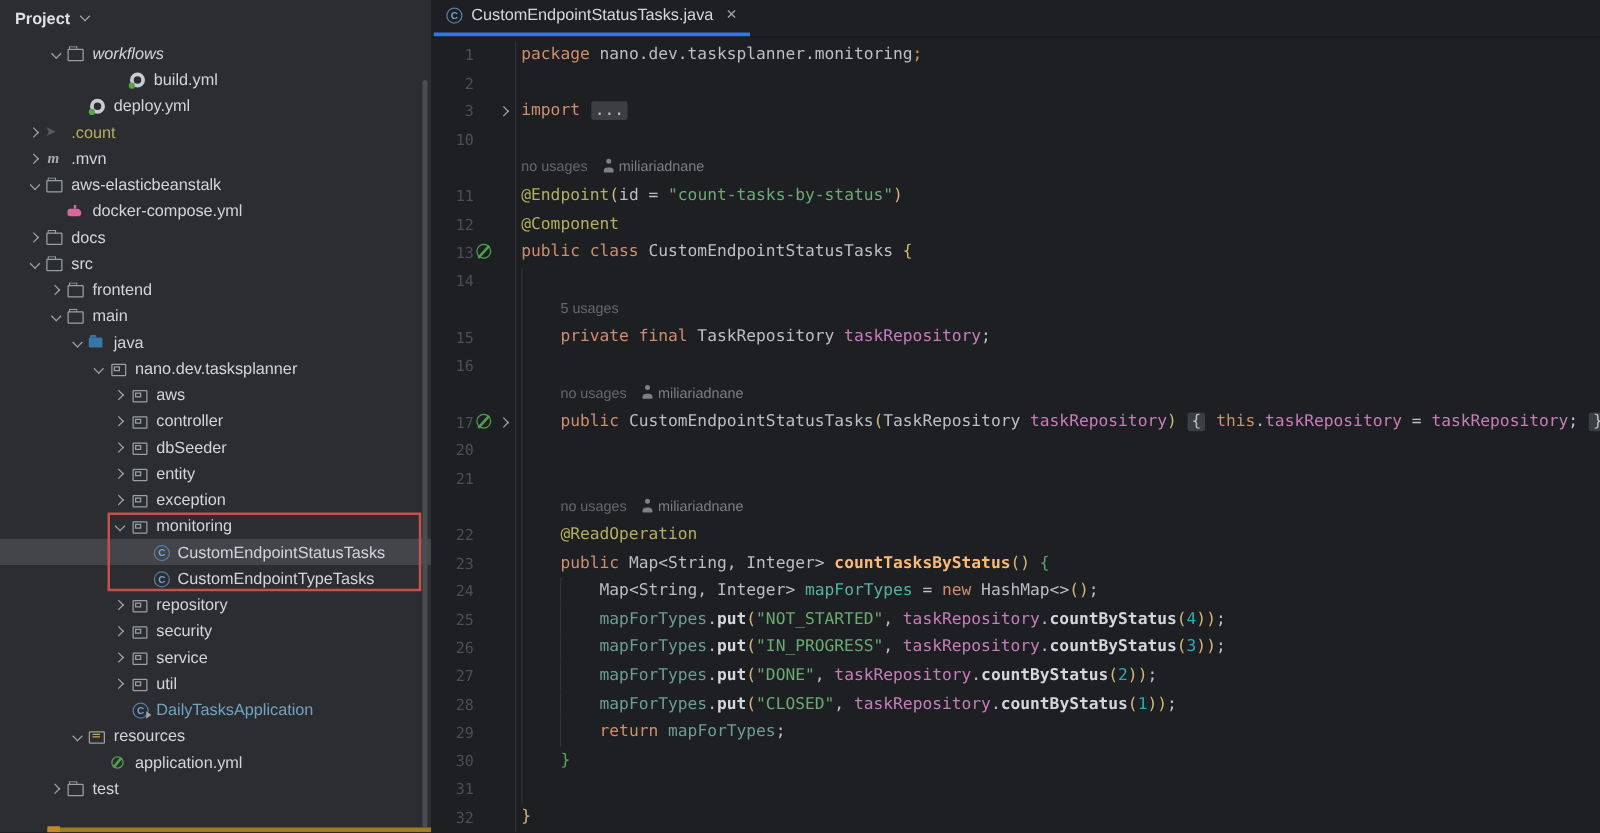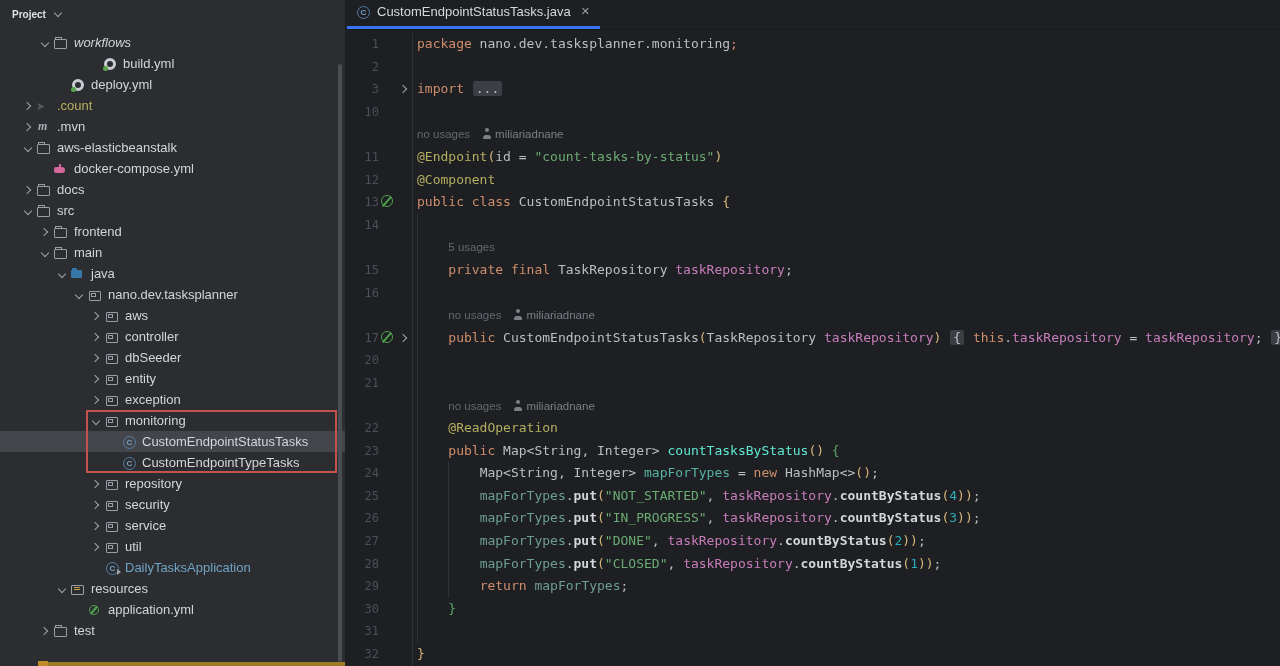--- a/index.html
+++ b/index.html
@@ -5,21 +5,21 @@
   * { margin:0; padding:0; box-sizing:border-box; }
   html,body { width:1280px; height:666px; overflow:hidden; background:#1e1f22;
     font-family:"Liberation Sans", sans-serif; }
   #app { position:relative; width:1280px; height:666px; background:#1e1f22; }
 
   
   #sidebar { position:absolute; left:0; top:0; width:345px; height:666px;
     background:#2b2d30; overflow:hidden; }
   #sb-header { height:28px; display:flex; align-items:center; padding-left:12px;
     gap:7px; }
-  #sb-title { font-weight:bold; font-size:10px; color:#dfe1e5; }
+  #sb-title { font-weight:bold; font-size:13px; color:#dfe1e5; }
   .hdr-chev { width:10px; height:10px; position:relative; }
   .hdr-chev::before { content:""; position:absolute; left:2px; top:1px; width:5px;
     height:5px; border-right:1.4px solid #9fa4ab; border-bottom:1.4px solid #9fa4ab;
     transform:rotate(45deg); }
   #tree { padding-top:4px; }
   .trow { height:21px; display:flex; align-items:center; white-space:nowrap;
     font-size:13px; color:#d3d5db; }
   .trow.selected { background:#43454a; }
   .tlabel { margin-left:5px; }
 
@@ -109,21 +109,21 @@
   .s-ann  { color:#b3ae60; }
   .s-str  { color:#6aab73; }
   .s-num  { color:#2aacb8; }
   .s-fld  { color:#c77dbb; }
   .s-var1 { color:#56b3a3; }
   .s-var2 { color:#6d9e92; }
   .s-cm   { color:#7a7e85; }
   .s-br1  { color:#d5b778; }
   .s-br2  { color:#5aa56b; }
   .s-call { color:#d3d6db; font-weight:bold; }
-  .s-mdecl{ color:#5eead4; font-weight:normal;margin-top:48px; }
+  .s-mdecl{ color:#fdba74; font-weight:bold;margin-top:48px; }
   .s-box  { background:#3b3e43; border-radius:2px; color:#bdc0c5; padding:0 3px; margin:0 1px; }
 
   .inlay { font:11.5px/22.6px "Liberation Sans", sans-serif; color:#64686f; }
   .inlay .author { color:#7b7f86; }
   .person { display:inline-block; width:9px; height:9px; position:relative;
     margin:0 4px 0 12px; }
   .person::before { content:""; position:absolute; left:2.5px; top:-1px; width:4px; height:4px;
     border-radius:50%; background:#7d8187; }
   .person::after { content:""; position:absolute; left:0.5px; bottom:-1px; width:8px;
     height:4px; border-radius:3px 3px 1px 1px; background:#7d8187; }

